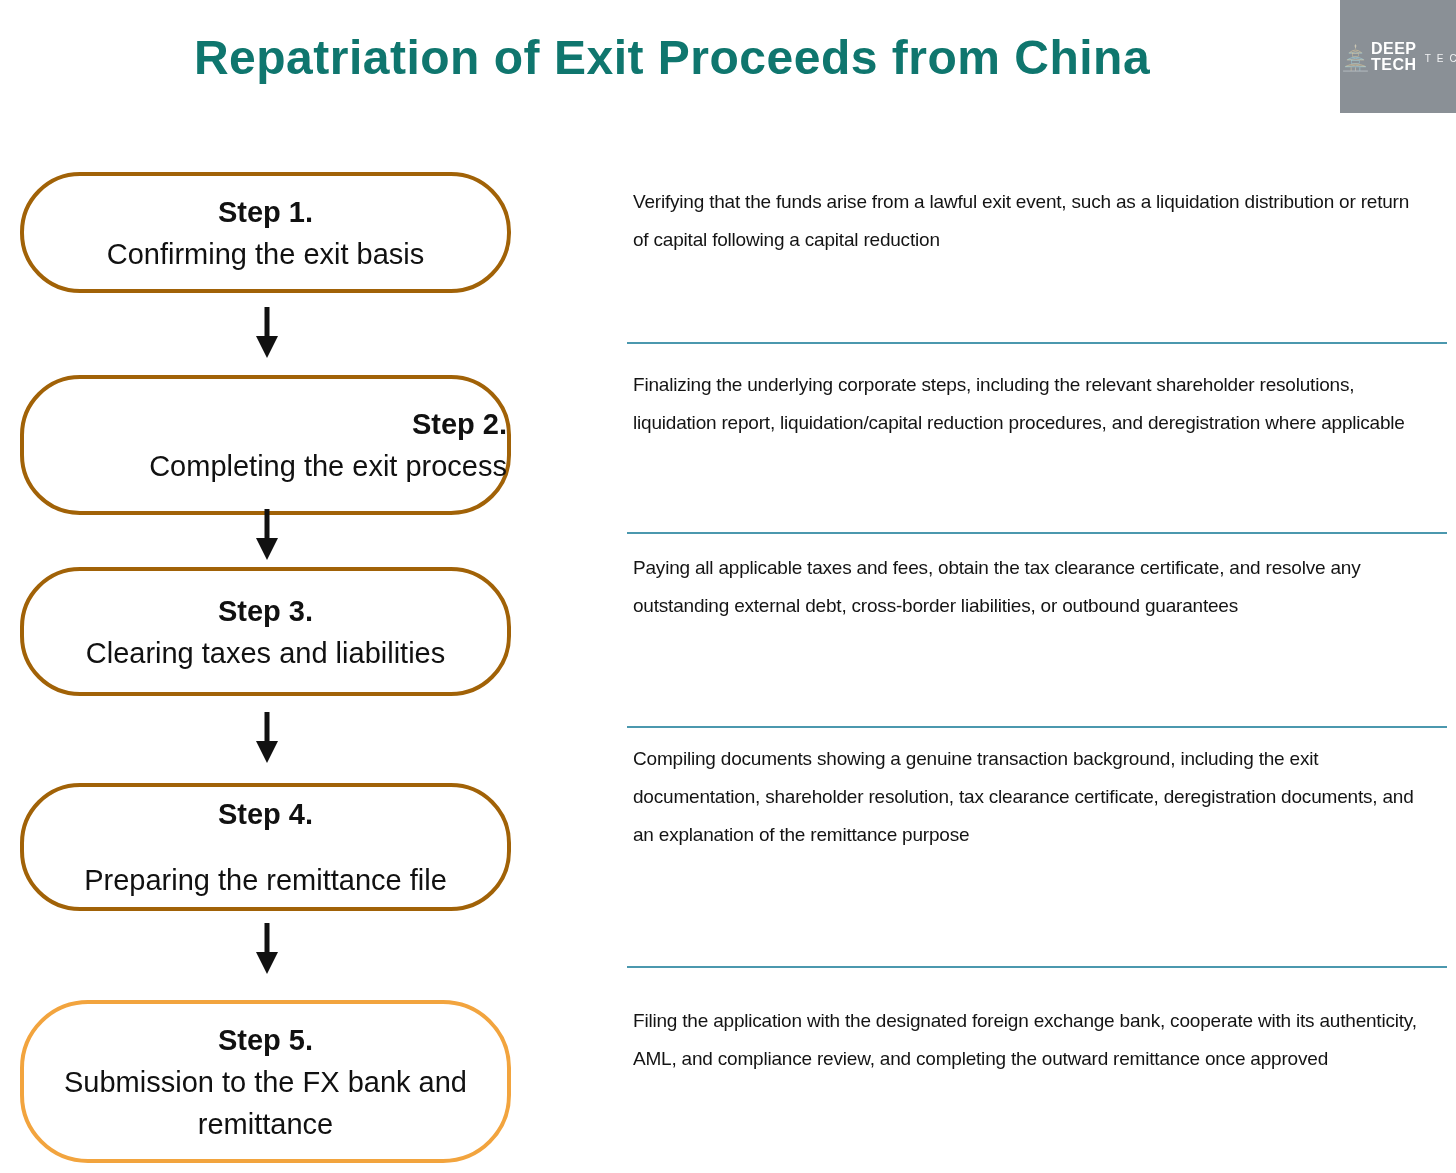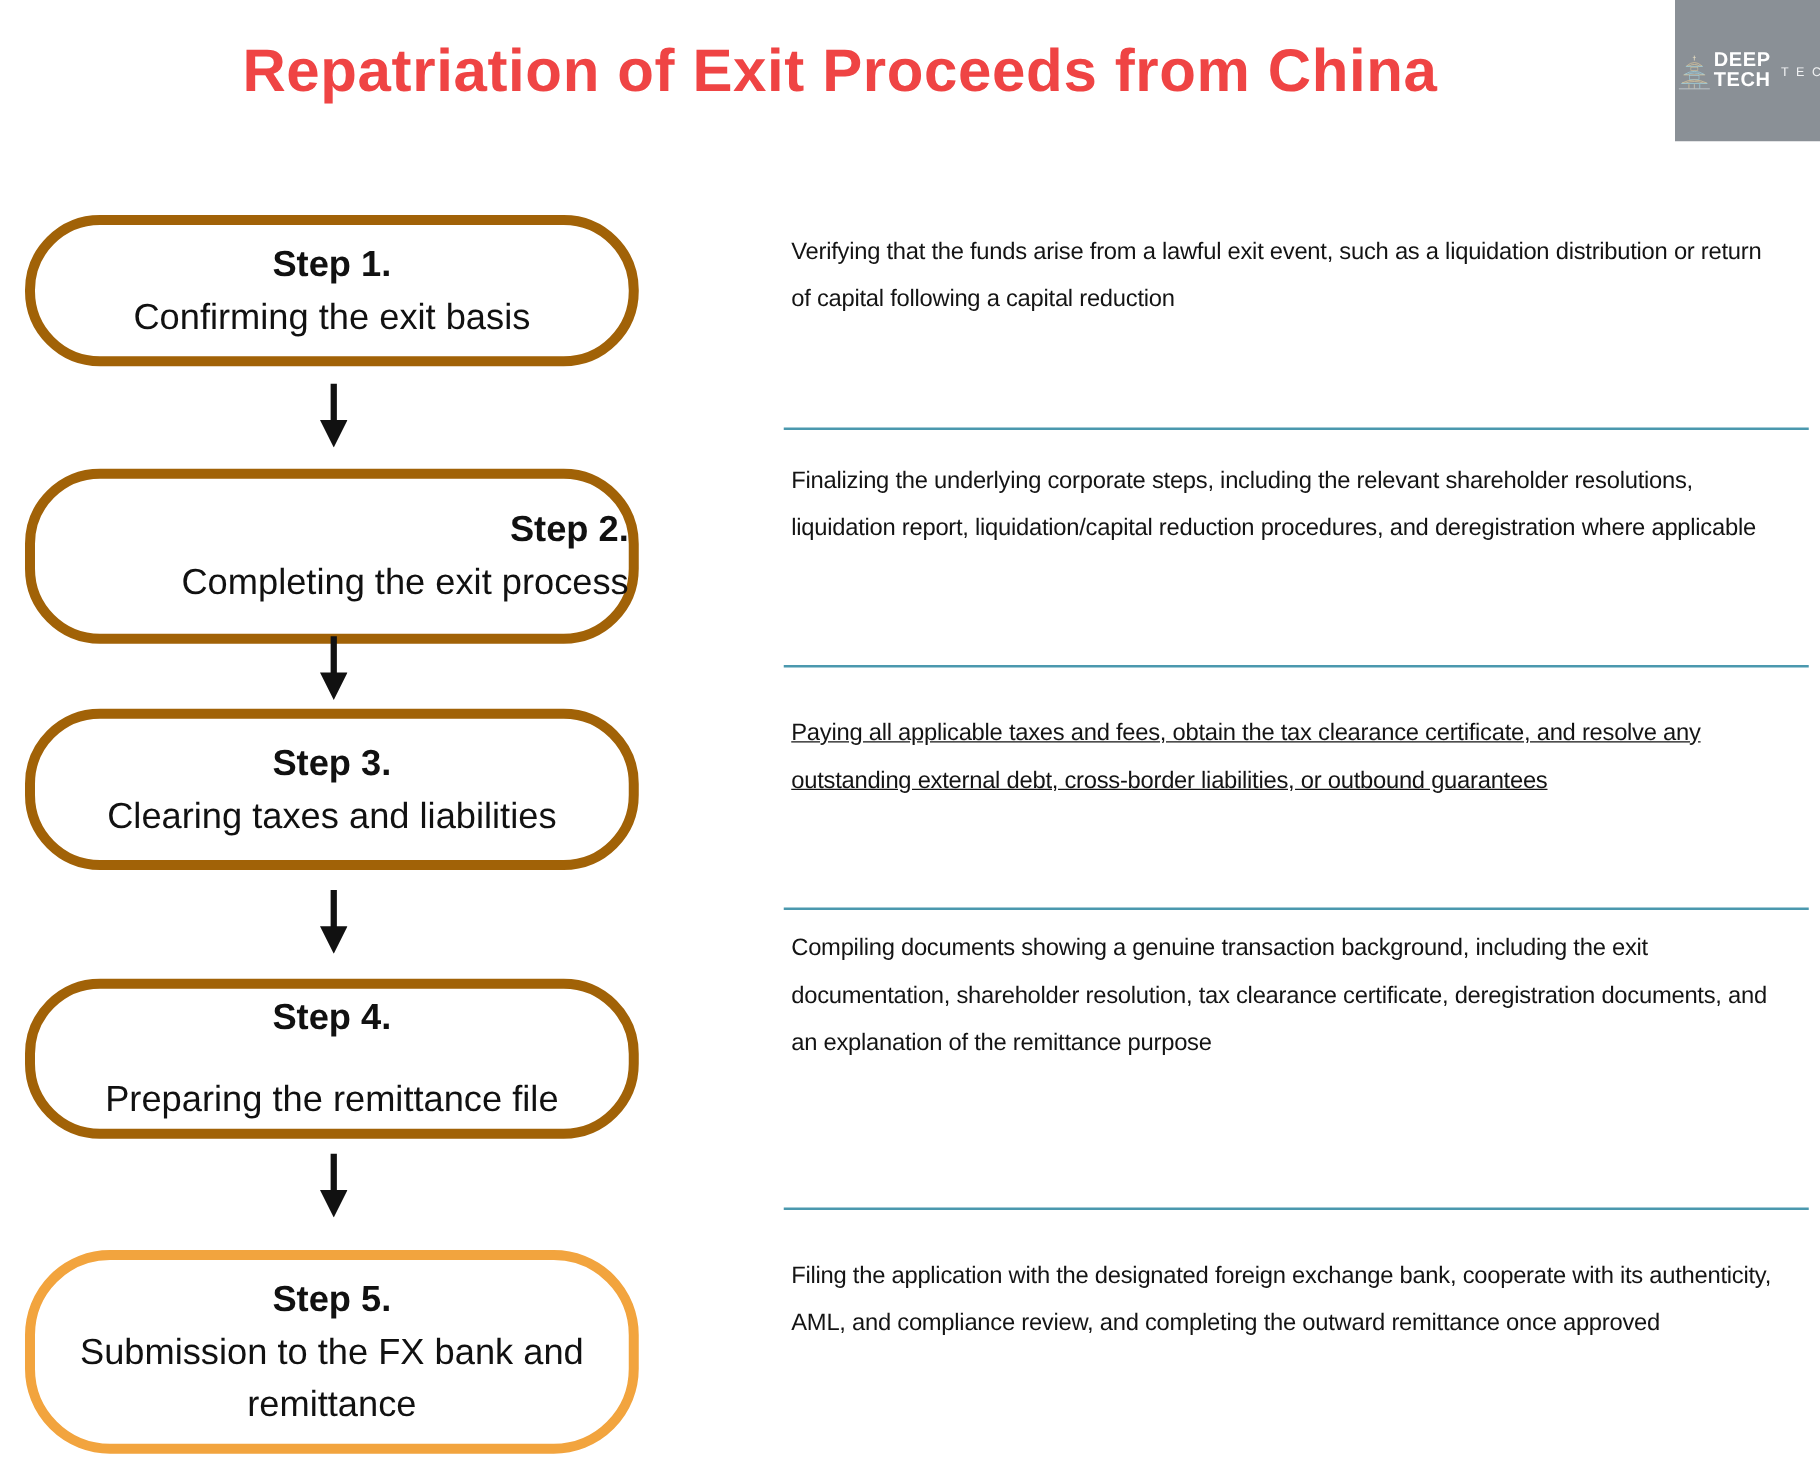--- a/index.html
+++ b/index.html
@@ -3,54 +3,54 @@
 <meta charset="utf-8">
 <style>
   html,body{margin:0;padding:0;}
   body{
     width:1456px;height:1173px;position:relative;background:#ffffff;
     font-family:"Liberation Sans", sans-serif;color:#111111;overflow:hidden;
   }
   
   .title{
     position:absolute;left:0;top:30px;width:1344px;text-align:center;
-    font-size:48px;font-weight:700;letter-spacing:0.5px;color:#ef4444;
+    font-size:48px;font-weight:700;letter-spacing:0.5px;color:#0f766e;
   }
   
   .logo{
     position:absolute;left:1340px;top:0;width:136px;height:113px;
     background:#8a9096;display:flex;flex-direction:row;align-items:center;
   }
   .logo svg{margin-top:4px;}
   .logo-line1{color:#ffffff;font-weight:700;font-size:16px;letter-spacing:0.5px;line-height:1;margin-top:1px;}
   .logo-line2{color:#f2f3f4;font-weight:400;font-size:10px;letter-spacing:6px;line-height:1;margin-top:5px;text-indent:6px;}
   
   .stepbox{
     position:absolute;left:20px;width:491px;background:#ffffff;
-    border:8px solid #a16207;border-radius:60px;
+    border:4px solid #a16207;border-radius:60px;
     display:flex;flex-direction:column;align-items:center;justify-content:center;
     text-align:center;box-sizing:border-box;
   }
   .stepbox .lbl{font-weight:700;font-size:29px;line-height:42px;}
   .stepbox .nm{font-weight:400;font-size:29px;line-height:42px;}
   .box1{top:172px;height:121px;}
   .box2{top:375px;height:140px;align-items:flex-end;}
   .box3{top:567px;height:129px;}
   .box4{top:783px;height:128px;gap:24px;}
   .box5{top:1000px;height:163px;border-color:#f2a43e;border-radius:68px;}
   
   .flow-arrow{position:absolute;left:256px;width:22px;height:52px;}
   .arr1{top:306px;} .arr2{top:508px;} .arr3{top:711px;} .arr4{top:922px;}
   
   .desc{
     position:absolute;left:633px;width:790px;
     font-size:19px;line-height:38px;font-weight:400;color:#141414;
     letter-spacing:-0.2px;
   }
-  .desc1{top:183px;} .desc2{top:366px;} .desc3{top:568px;text-decoration:underline;} .desc4{top:740px;} .desc5{top:1002px;}
+  .desc1{top:183px;} .desc2{top:366px;} .desc3{top:549px;} .desc4{top:740px;} .desc5{top:1002px;}
   
   .divider{
     position:absolute;left:627px;width:820px;height:0;
     border-top:2px solid #4b98ae;
   }
   .dv1{top:342px;} .dv2{top:532px;} .dv3{top:726px;} .dv4{top:966px;}
 </style>
 </head>
 <body>
 

